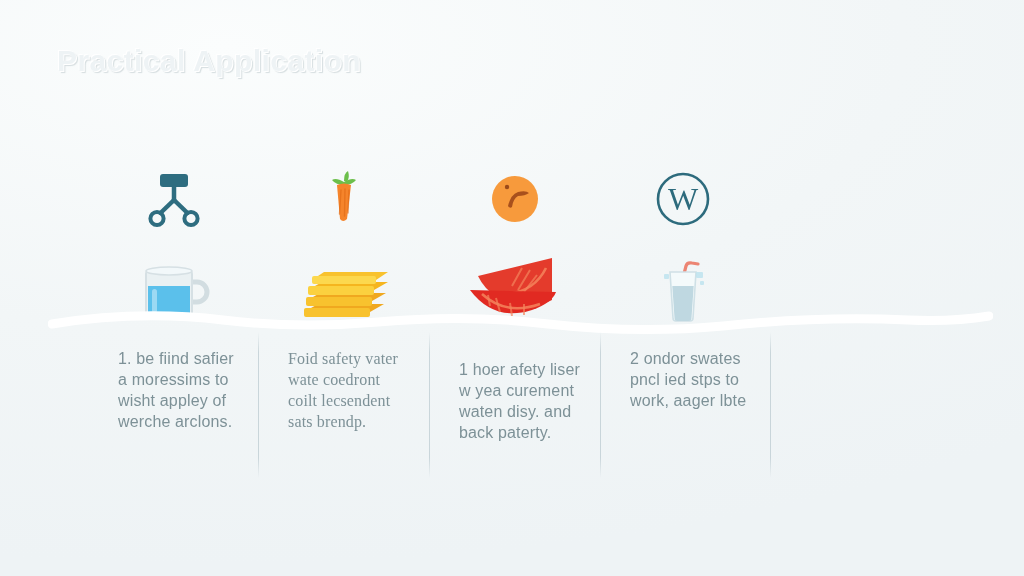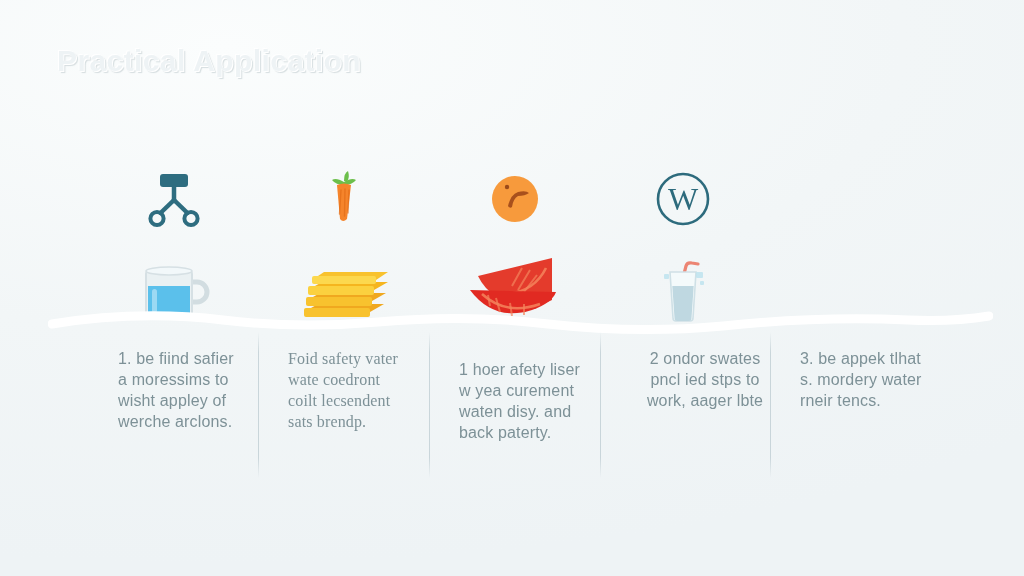--- a/index.html
+++ b/index.html
@@ -184,23 +184,20 @@
 coilt lecsendent
 sats brendp.</div>
     <div class="divider" style="left:429px;"></div>
 
     <div class="txt-col" style="left:459px;margin-top:11px;">1 hoer afety liser
 w yea curement
 waten disy. and
 back paterty.</div>
     <div class="divider" style="left:600px;"></div>
 
-    <div class="txt-col" style="left:630px;text-align:center;">2 ondor swates
+    <div class="txt-col" style="left:630px;">2 ondor swates
 pncl ied stps to
 work, aager lbte</div>
     <div class="divider" style="left:770px;"></div>
 
-    <div class="txt-col" style="left:800px;">3. be appek tlhat
-s. mordery water
-rneir tencs.</div>
   </div>
 
 </div>
 
 </body></html>

